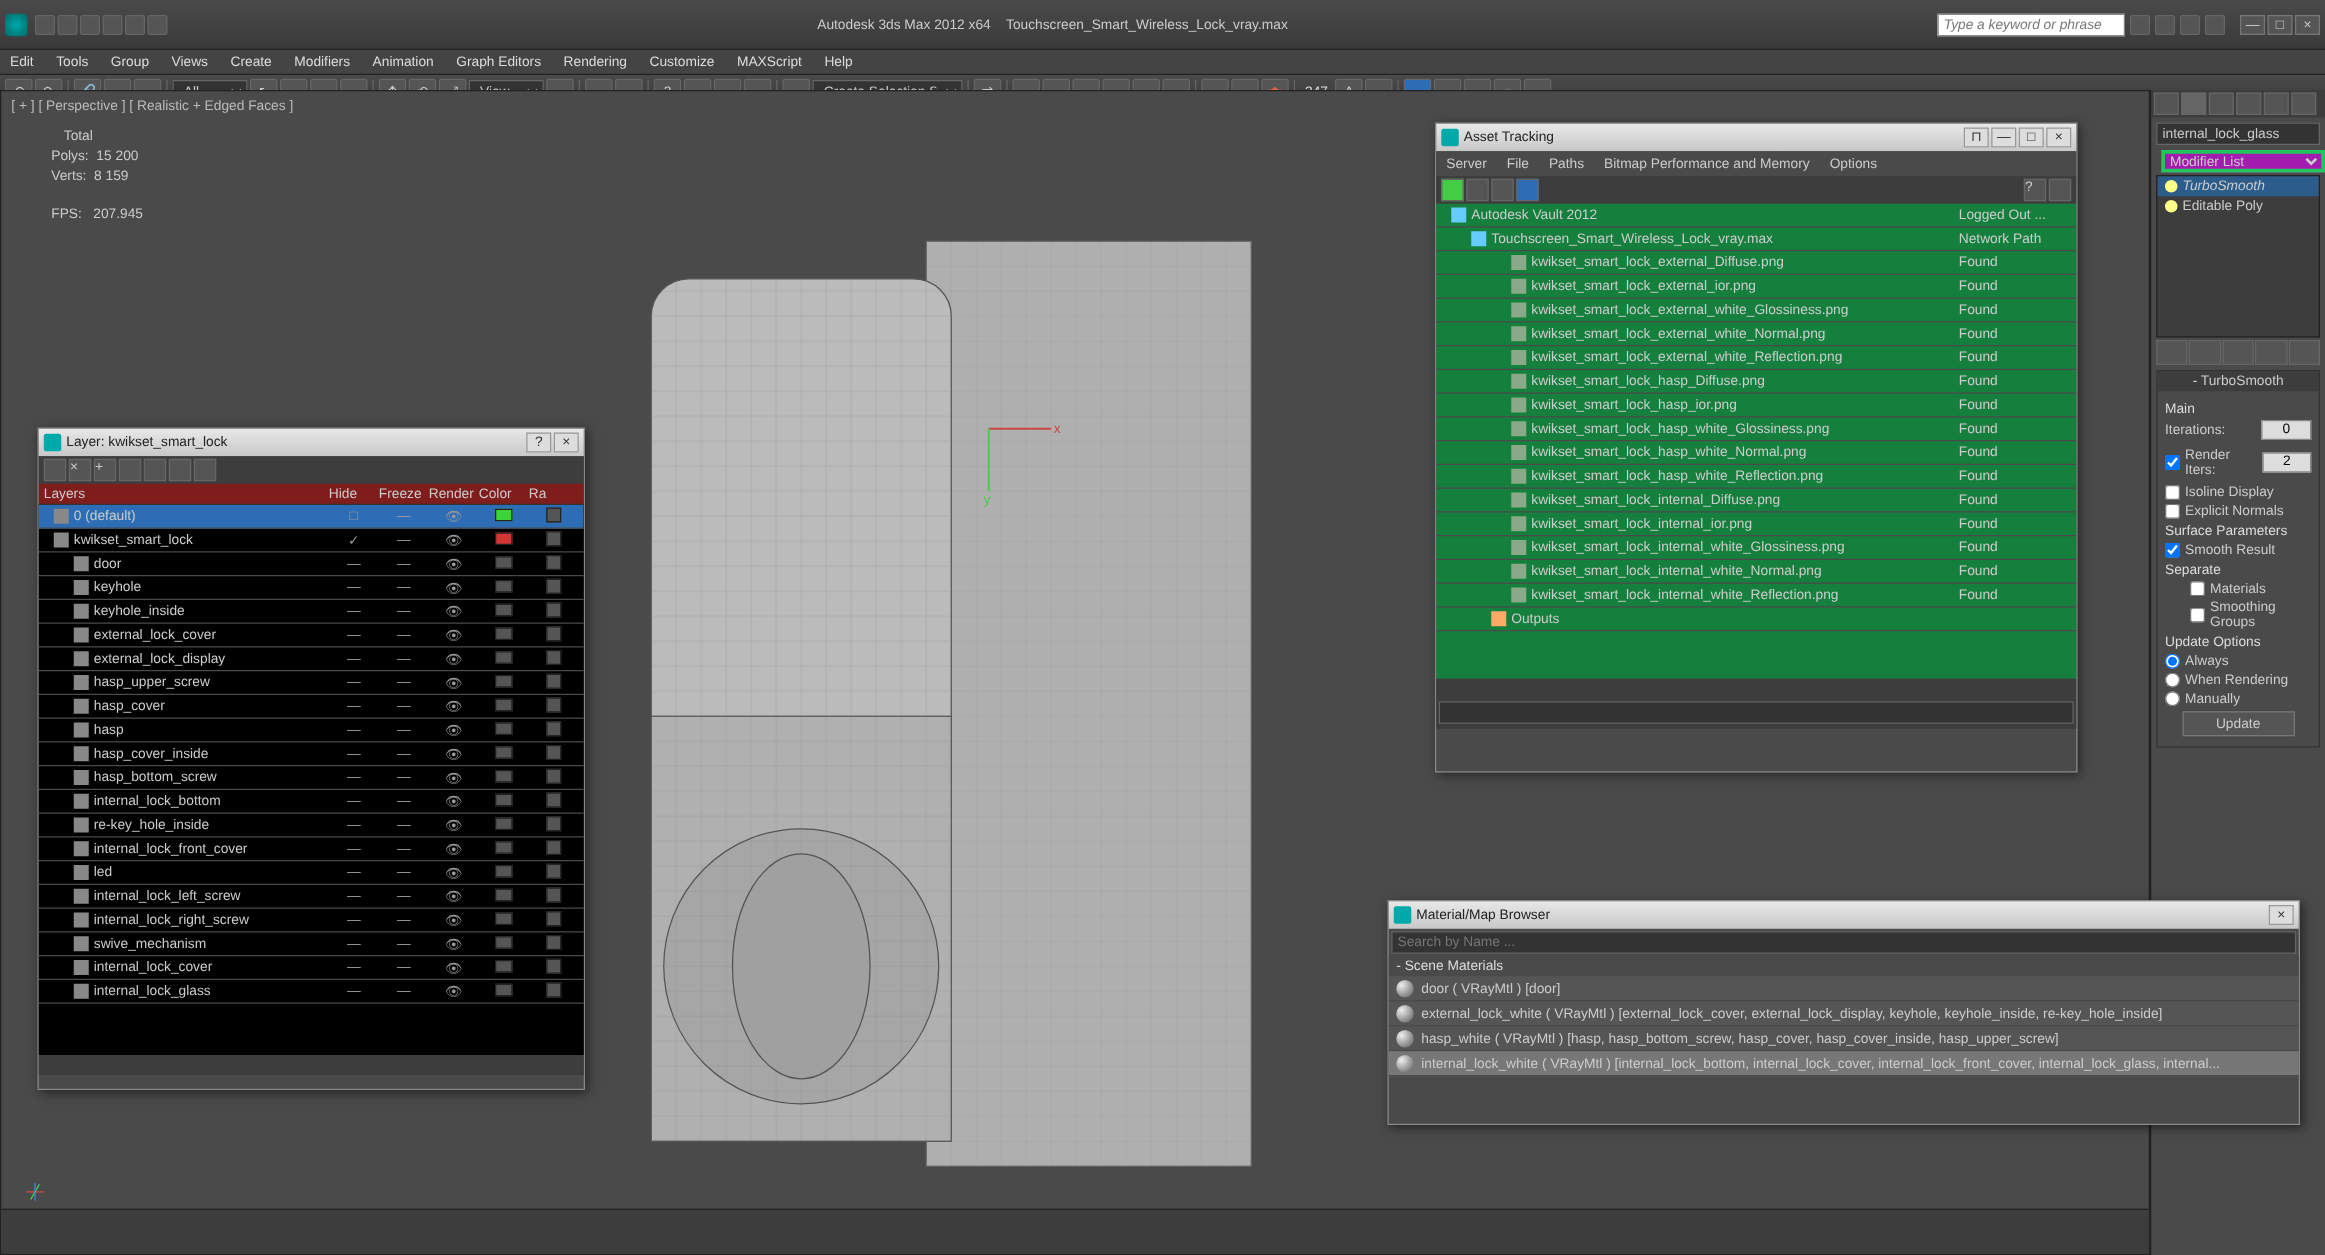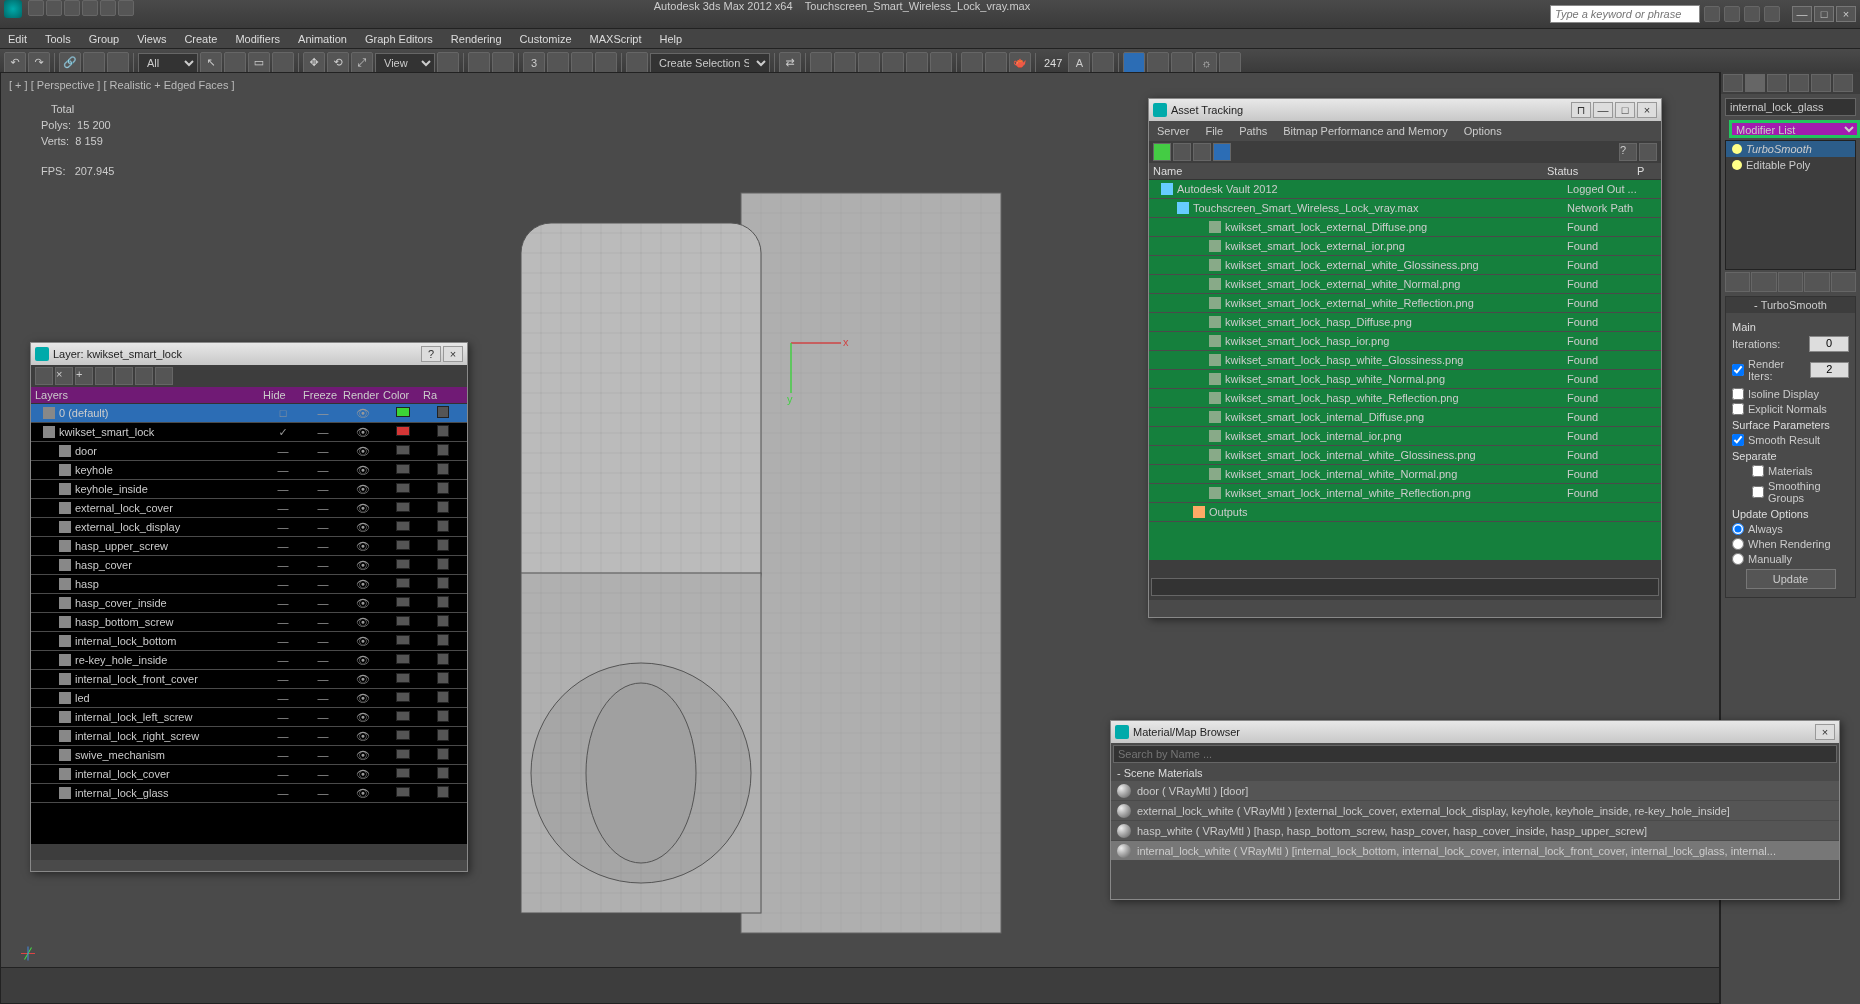--- a/index.html
+++ b/index.html
@@ -1,17 +1,17 @@
 <!DOCTYPE html>
 <html><head>
 <meta charset="utf-8">
 <style>
 *{margin:0;padding:0;box-sizing:border-box;font-family:"Segoe UI",Tahoma,sans-serif;font-size:11px;color:#ccc;user-select:none}
 body{background:#3a3a3a;width:1860px;height:1004px;overflow:hidden;position:relative}
-.titlebar{height:29px;background:linear-gradient(#4a4a4a,#3a3a3a);display:flex;padding:0 4px;border-bottom:1px solid #222}
+.titlebar{height:40px;background:linear-gradient(#4a4a4a,#3a3a3a);display:flex;align-items:center;padding:0 4px;border-bottom:1px solid #222}
 .app-icon{width:18px;height:18px;background:radial-gradient(circle,#0aa,#066);border-radius:3px;margin-right:6px}
 .qat{display:flex;gap:2px}
 .qat-btn{width:16px;height:16px;background:#555;border:1px solid #666;border-radius:2px}
 .title-center{flex:1;text-align:center;color:#ddd}
 .title-right{display:flex;align-items:center;gap:4px}
 .search-box{width:150px;height:18px;background:#fff;border:1px solid #888;color:#888;font-style:italic;padding:0 4px}
 .win-btns{display:flex;gap:2px;margin-left:8px}
 .win-btn{width:20px;height:16px;background:#555;border:1px solid #777;text-align:center;line-height:14px;color:#ccc}
 .menubar{height:20px;background:#444;display:flex;align-items:center;padding:0 8px;gap:18px;border-bottom:1px solid #222}
 .menubar span{color:#ddd;cursor:pointer}
@@ -47,21 +47,21 @@
 
 .panel{position:absolute;background:#4a4a4a;border:1px solid #888;box-shadow:2px 2px 8px rgba(0,0,0,.5)}
 .panel-titlebar{height:22px;background:linear-gradient(#e8e8e8,#c8c8c8);display:flex;align-items:center;padding:0 4px;color:#333}
 .panel-titlebar .picon{width:14px;height:14px;background:#0aa;border-radius:2px;margin-right:4px}
 .panel-titlebar .ptitle{flex:1;color:#222}
 .panel-titlebar .pbtn{width:20px;height:16px;background:#ddd;border:1px solid #999;margin-left:2px;text-align:center;line-height:14px;color:#333}
 .panel-toolbar{height:22px;background:#3d3d3d;display:flex;align-items:center;padding:0 4px;gap:2px}
 .ptbtn{width:18px;height:18px;background:#555;border:1px solid #666}
 
 #layer-panel{top:342px;left:30px;width:438px;height:530px}
-.layer-cols{display:flex;background:#701a75;padding:2px 4px;color:#ddd;border-bottom:1px solid #333}
+.layer-cols{display:flex;background:#7f1d1d;padding:2px 4px;color:#ddd;border-bottom:1px solid #333}
 .layer-cols .c0{flex:1}
 .layer-cols .c1{width:40px;text-align:left}
 .layer-body{height:440px;overflow:auto;background:#000000}
 .layer-row{display:flex;align-items:center;height:19px;padding:0 4px;border-bottom:1px solid #4a4a4a}
 .layer-row.sel{background:#2c6db5;color:#fff}
 .lr-indent{display:inline-block}
 .lr-icon{width:12px;height:12px;background:#888;margin-right:4px;display:inline-block}
 .lr-name{flex:1;white-space:nowrap;overflow:hidden}
 .lr-cell{width:40px;text-align:center;color:#999}
 .swatch{width:14px;height:10px;display:inline-block;border:1px solid #222}
@@ -573,25 +573,20 @@
     </div>
   <div class="asset-tb">
     <div class="ptbtn" style="background:#4c4"></div>
     <div class="ptbtn"></div>
     <div class="ptbtn"></div>
     <div class="ptbtn" style="background:#2c6db5"></div>
     <div style="flex:1"></div>
     <div class="ptbtn">?</div>
     <div class="ptbtn"></div>
   </div>
-  <div class="asset-cols">
-    <div class="ac-name">Name</div>
-    <div class="ac-status">Status</div>
-    <div class="ac-p">P</div>
-  </div>
   <div class="asset-body" id="assetbody">
       <div class="asset-row">
         <span style="width:8px;display:inline-block"></span>
         <span class="ar-icon" style="background:#6cf"></span>
         <span class="ar-name">Autodesk Vault 2012</span>
         <span class="ar-status">Logged Out ...</span>
       </div>
       <div class="asset-row">
         <span style="width:24px;display:inline-block"></span>
         <span class="ar-icon" style="background:#6cf"></span>

